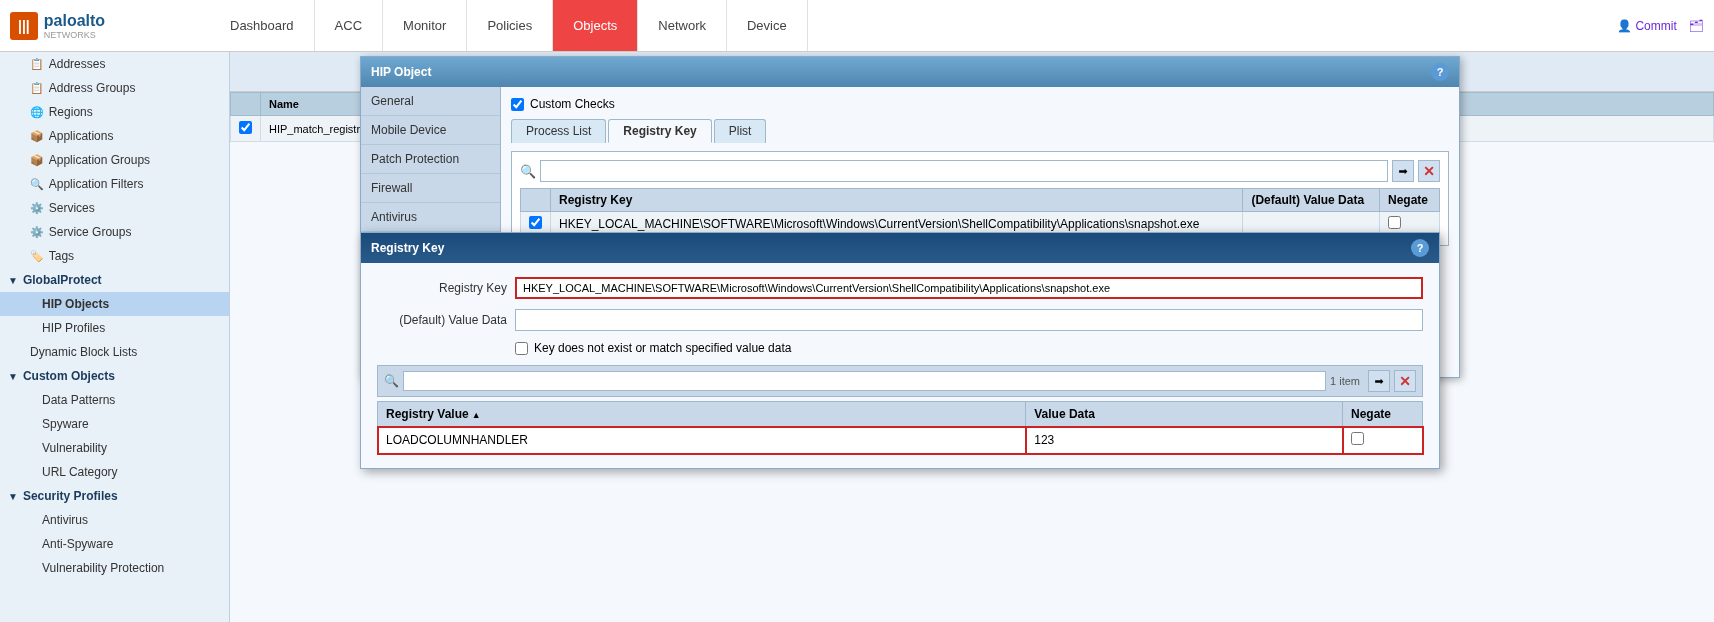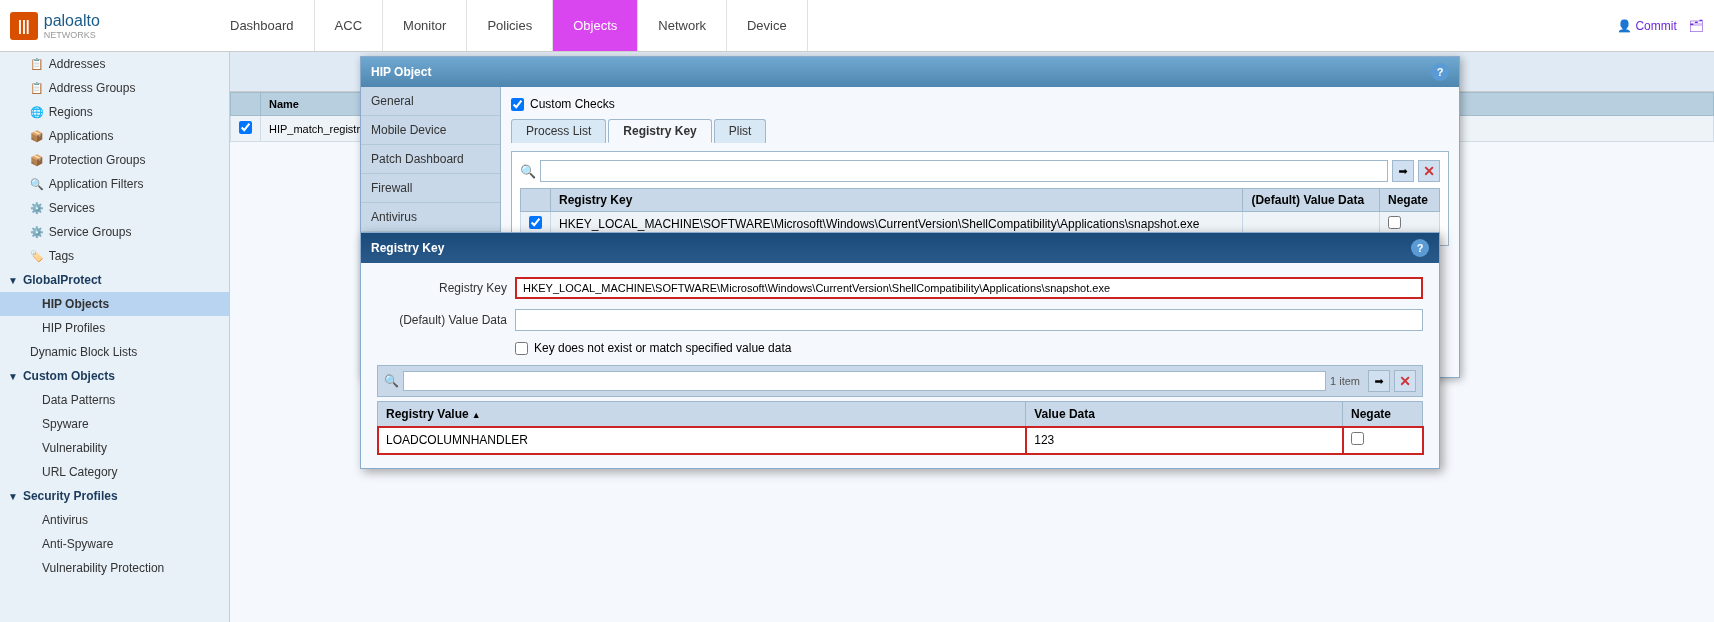--- a/index.html
+++ b/index.html
@@ -32,21 +32,21 @@
     .nav-tab {
       padding: 0 20px;
       height: 100%;
       display: flex; align-items: center;
       cursor: pointer;
       color: #444;
       border-right: 1px solid #e0e0e0;
       font-size: 13px;
     }
     .nav-tab.active {
-      background: #d946ef;
+      background: #ef4444;
       color: #fff;
     }
     .nav-right {
       display: flex; align-items: center; gap: 12px;
       color: #555; font-size: 12px;
     }
     .nav-right-item { cursor: pointer; color: #6d28d9; }
 
     
     .main-layout {
@@ -348,21 +348,21 @@
       padding: 0 4px;
     }
   </style>
 </head>
 <body>
 
 <div class="top-nav">
   <div class="logo-area">
     <div class="logo-box">|||</div>
     <div>
-      <span style="font-size:16px;font-weight:normal;color:#1a5a8a;">paloalto</span>
+      <span style="font-size:16px;font-weight:bold;color:#1a5a8a;">paloalto</span>
       <span class="logo-sub">NETWORKS</span>
     </div>
   </div>
   <div class="nav-tabs">
     <div class="nav-tab">Dashboard</div>
     <div class="nav-tab">ACC</div>
     <div class="nav-tab">Monitor</div>
     <div class="nav-tab">Policies</div>
     <div class="nav-tab active">Objects</div>
     <div class="nav-tab">Network</div>
@@ -388,21 +388,21 @@
     <div class="sidebar-item sidebar-indent">
       <span class="sidebar-icon">🌐</span>
       <span>Regions</span>
     </div>
     <div class="sidebar-item sidebar-indent">
       <span class="sidebar-icon">📦</span>
       <span>Applications</span>
     </div>
     <div class="sidebar-item sidebar-indent">
       <span class="sidebar-icon">📦</span>
-      <span>Protection Groups</span>
+      <span>Application Groups</span>
     </div>
     <div class="sidebar-item sidebar-indent">
       <span class="sidebar-icon">🔍</span>
       <span>Application Filters</span>
     </div>
     <div class="sidebar-item sidebar-indent">
       <span class="sidebar-icon">⚙️</span>
       <span>Services</span>
     </div>
     <div class="sidebar-item sidebar-indent">
@@ -478,21 +478,21 @@
     <div class="hip-object-dialog">
       <div class="dialog-title-bar">
         <span>HIP Object</span>
         <div class="help-icon">?</div>
       </div>
       <div class="dialog-body">
 
         <div class="hip-left-nav">
           <div class="hip-nav-item">General</div>
           <div class="hip-nav-item">Mobile Device</div>
-          <div class="hip-nav-item">Patch Dashboard</div>
+          <div class="hip-nav-item">Patch Protection</div>
           <div class="hip-nav-item">Firewall</div>
           <div class="hip-nav-item">Antivirus</div>
           <div class="hip-nav-item">Anti-Spyware</div>
           <div class="hip-nav-item">Disk Backup</div>
           <div class="hip-nav-item">Disk E...</div>
           <div class="hip-nav-item">Data ...</div>
           <div class="hip-nav-item active">Custo...</div>
         </div>
 
         <div class="hip-content">

